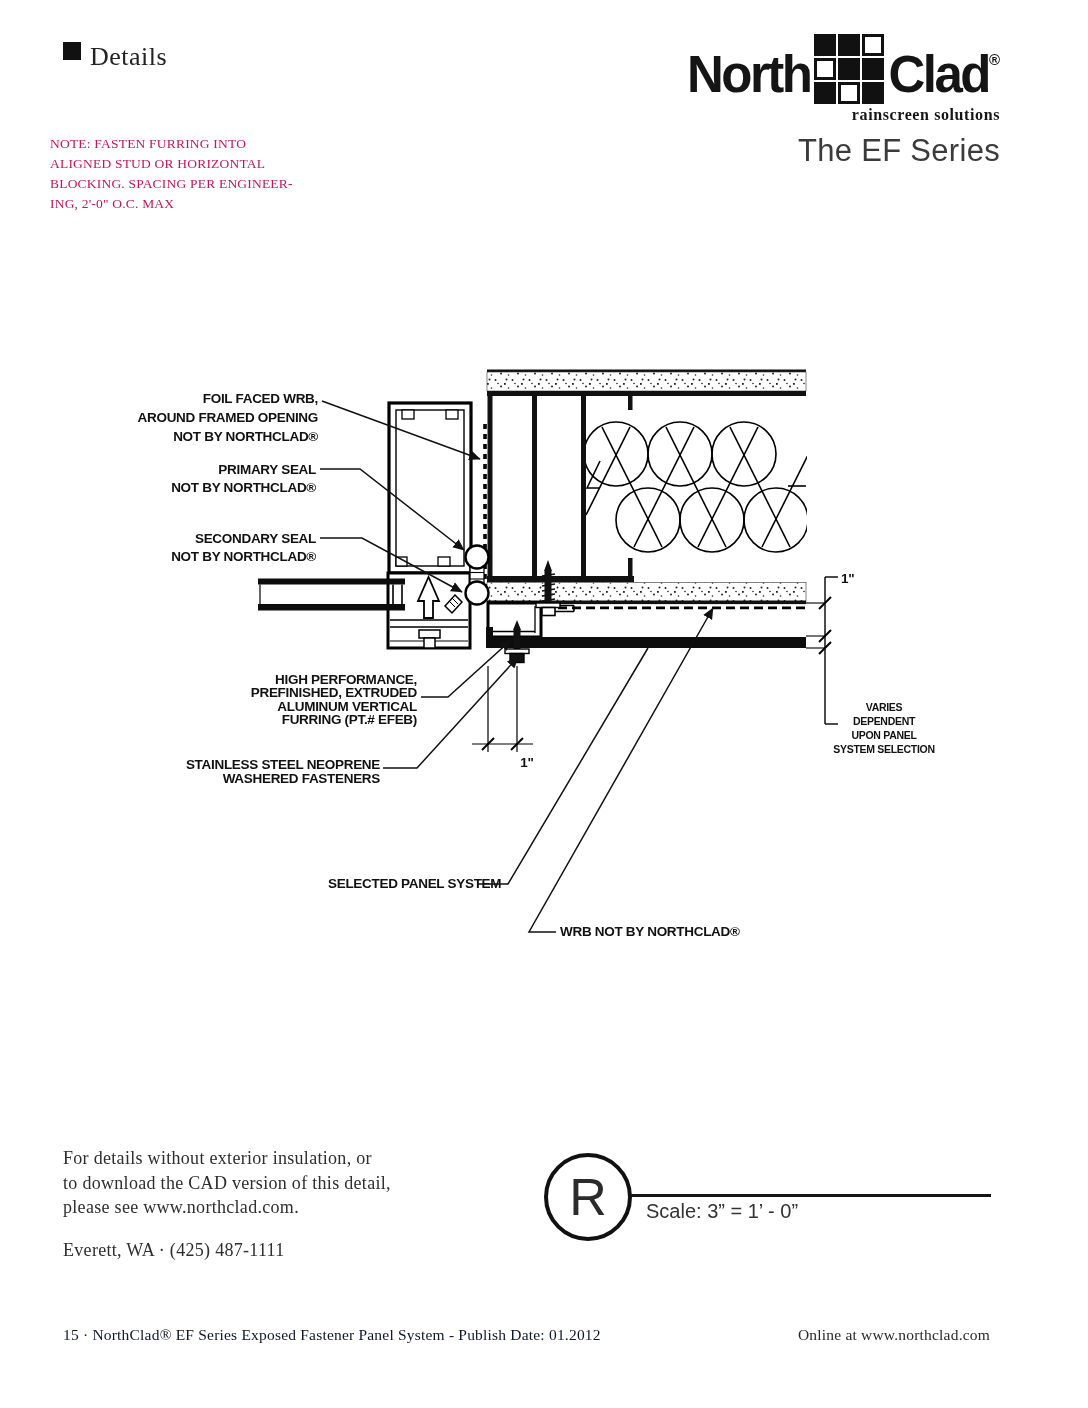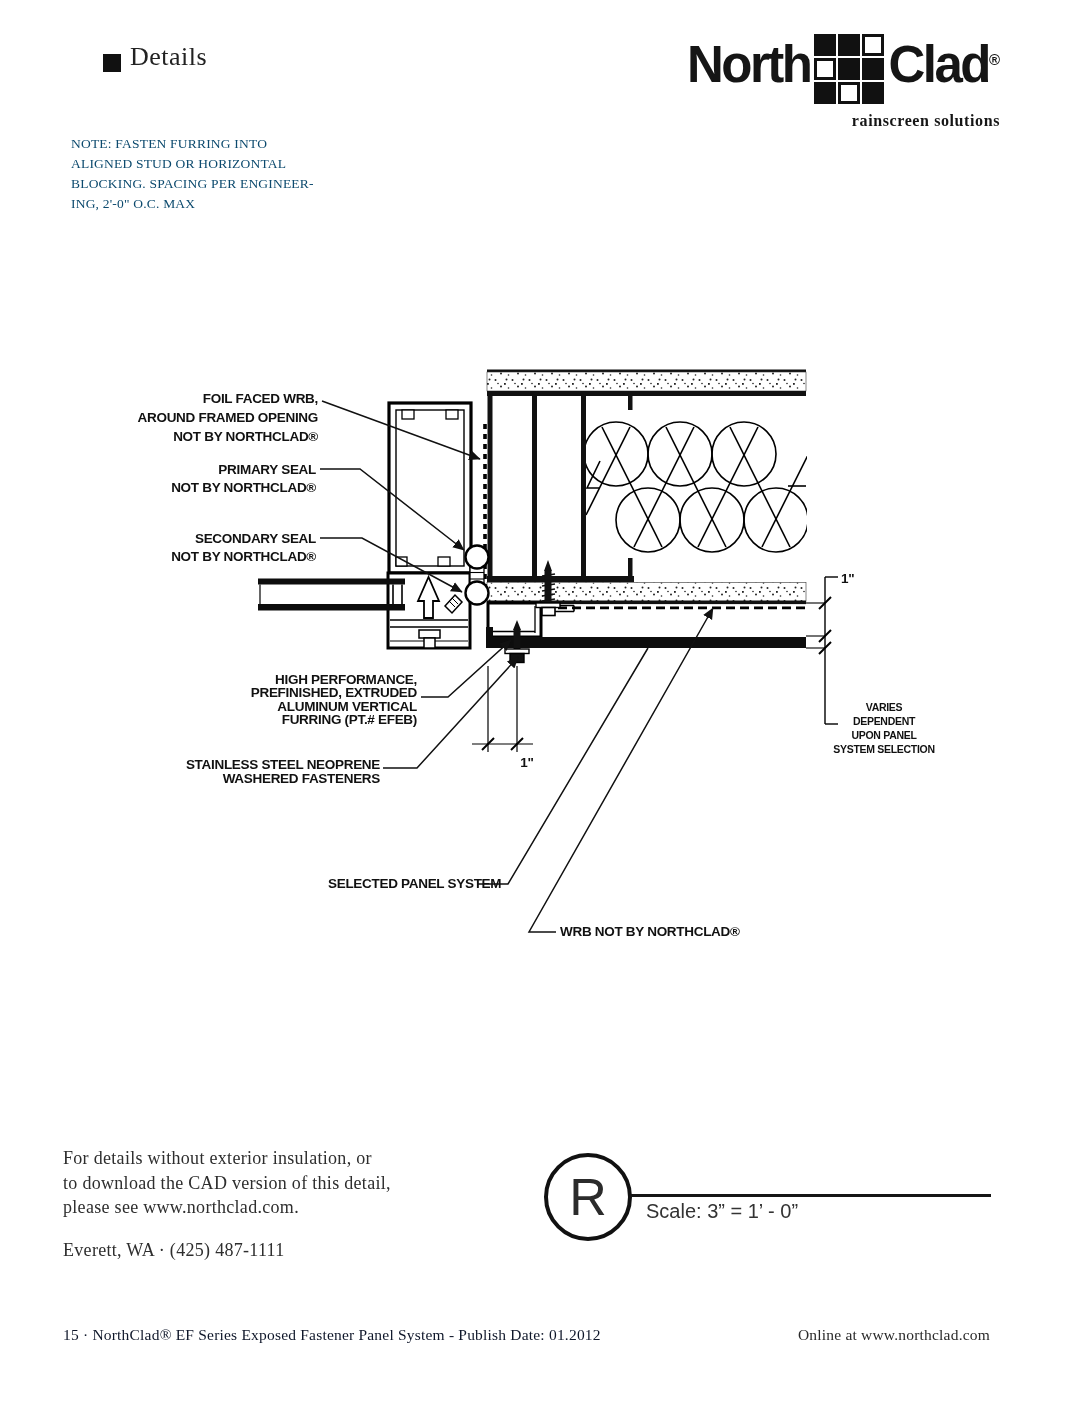--- a/index.html
+++ b/index.html
@@ -1,37 +1,37 @@
 <!DOCTYPE html>
 <html><head>
 <meta charset="utf-8">
 <style>
   html,body{margin:0;padding:0;background:#e8e8e8;}
   .page{position:relative;width:1088px;height:1408px;background:#ffffff;overflow:hidden;
         font-family:"Liberation Serif",serif;color:#1c1c1c;}
   
-  .details-hd{position:absolute;left:63px;top:42px;display:flex;align-items:flex-end;margin-left:40px;}
+  .details-hd{position:absolute;left:63px;top:42px;display:flex;align-items:flex-start;}
   .details-sq{width:18px;height:18px;background:#111;margin-right:9px;}
   .details-tx{font-size:26px;letter-spacing:.5px;color:#222;}
-  .note{position:absolute;left:71px;top:134px;font-size:13.5px;line-height:20px;
-        letter-spacing:.2px;color:#0c4a6e;}
+  .note{position:absolute;left:50px;top:134px;font-size:13.5px;line-height:20px;
+        letter-spacing:.2px;color:#be185d;}
   
   .logo{position:absolute;top:34px;right:88px;display:flex;flex-direction:column;align-items:flex-end;}
   .logo-row{display:flex;align-items:flex-end;}
   .logo-word{font-family:"Liberation Sans",sans-serif;font-weight:bold;font-size:51px;
-             line-height:1;letter-spacing:-2.5px;color:#151515;margin-bottom:14px;}
+             line-height:1;letter-spacing:-2.5px;color:#151515;margin-bottom:4px;}
   .logo-grid{display:grid;grid-template-columns:repeat(3,22px);grid-template-rows:repeat(3,22px);
              gap:2px;margin:0 4px;}
   .cell{width:22px;height:22px;box-sizing:border-box;}
   .cell.f{background:#111;}
   .cell.o{border:3px solid #111;background:#fff;}
   .logo-reg{font-family:"Liberation Sans",sans-serif;font-weight:bold;font-size:15px;
             margin-bottom:36px;color:#151515;}
   .logo-tag{font-family:"Liberation Serif",serif;font-weight:bold;font-size:16px;
-            letter-spacing:.6px;margin-top:8px;color:#151515;}
+            letter-spacing:.6px;margin-top:2px;color:#151515;}
   .logo-series{font-family:"Liberation Sans",sans-serif;font-size:31px;color:#3b3b3b;
                letter-spacing:.3px;margin-top:9px;}
   
   .cad-svg{position:absolute;left:0;top:0;}
   .cad{font-family:"Liberation Sans",sans-serif;font-weight:bold;font-size:13.5px;
        letter-spacing:-0.3px;fill:#111;}
   .cad-sm{font-family:"Liberation Sans",sans-serif;font-weight:bold;font-size:10.5px;
           letter-spacing:-0.3px;fill:#111;}
   
   .info{position:absolute;left:63px;top:1146px;font-size:18px;line-height:24.5px;
@@ -77,20 +77,21 @@
           <span class="cell f"></span>
           <span class="cell f"></span>
           <span class="cell f"></span>
           <span class="cell o"></span>
           <span class="cell f"></span>
       </span>
       <span class="logo-word">Clad</span>
       <span class="logo-reg">®</span>
     </div>
     <div class="logo-tag">rainscreen solutions</div>
+    <div class="logo-series">The EF Series</div>
   </div>
 
   <svg class="cad-svg" width="1088" height="1408" viewBox="0 0 1088 1408">
     <defs>
       <pattern id="stip" width="17" height="13" patternUnits="userSpaceOnUse">
         <rect width="17" height="13" fill="#ffffff"></rect>
         <circle cx="2.5" cy="3" r="1" fill="#222"></circle>
         <circle cx="8" cy="9.5" r="1" fill="#222"></circle>
         <circle cx="13.5" cy="2.5" r="1" fill="#222"></circle>
         <circle cx="5" cy="6.5" r="0.8" fill="#222"></circle>

